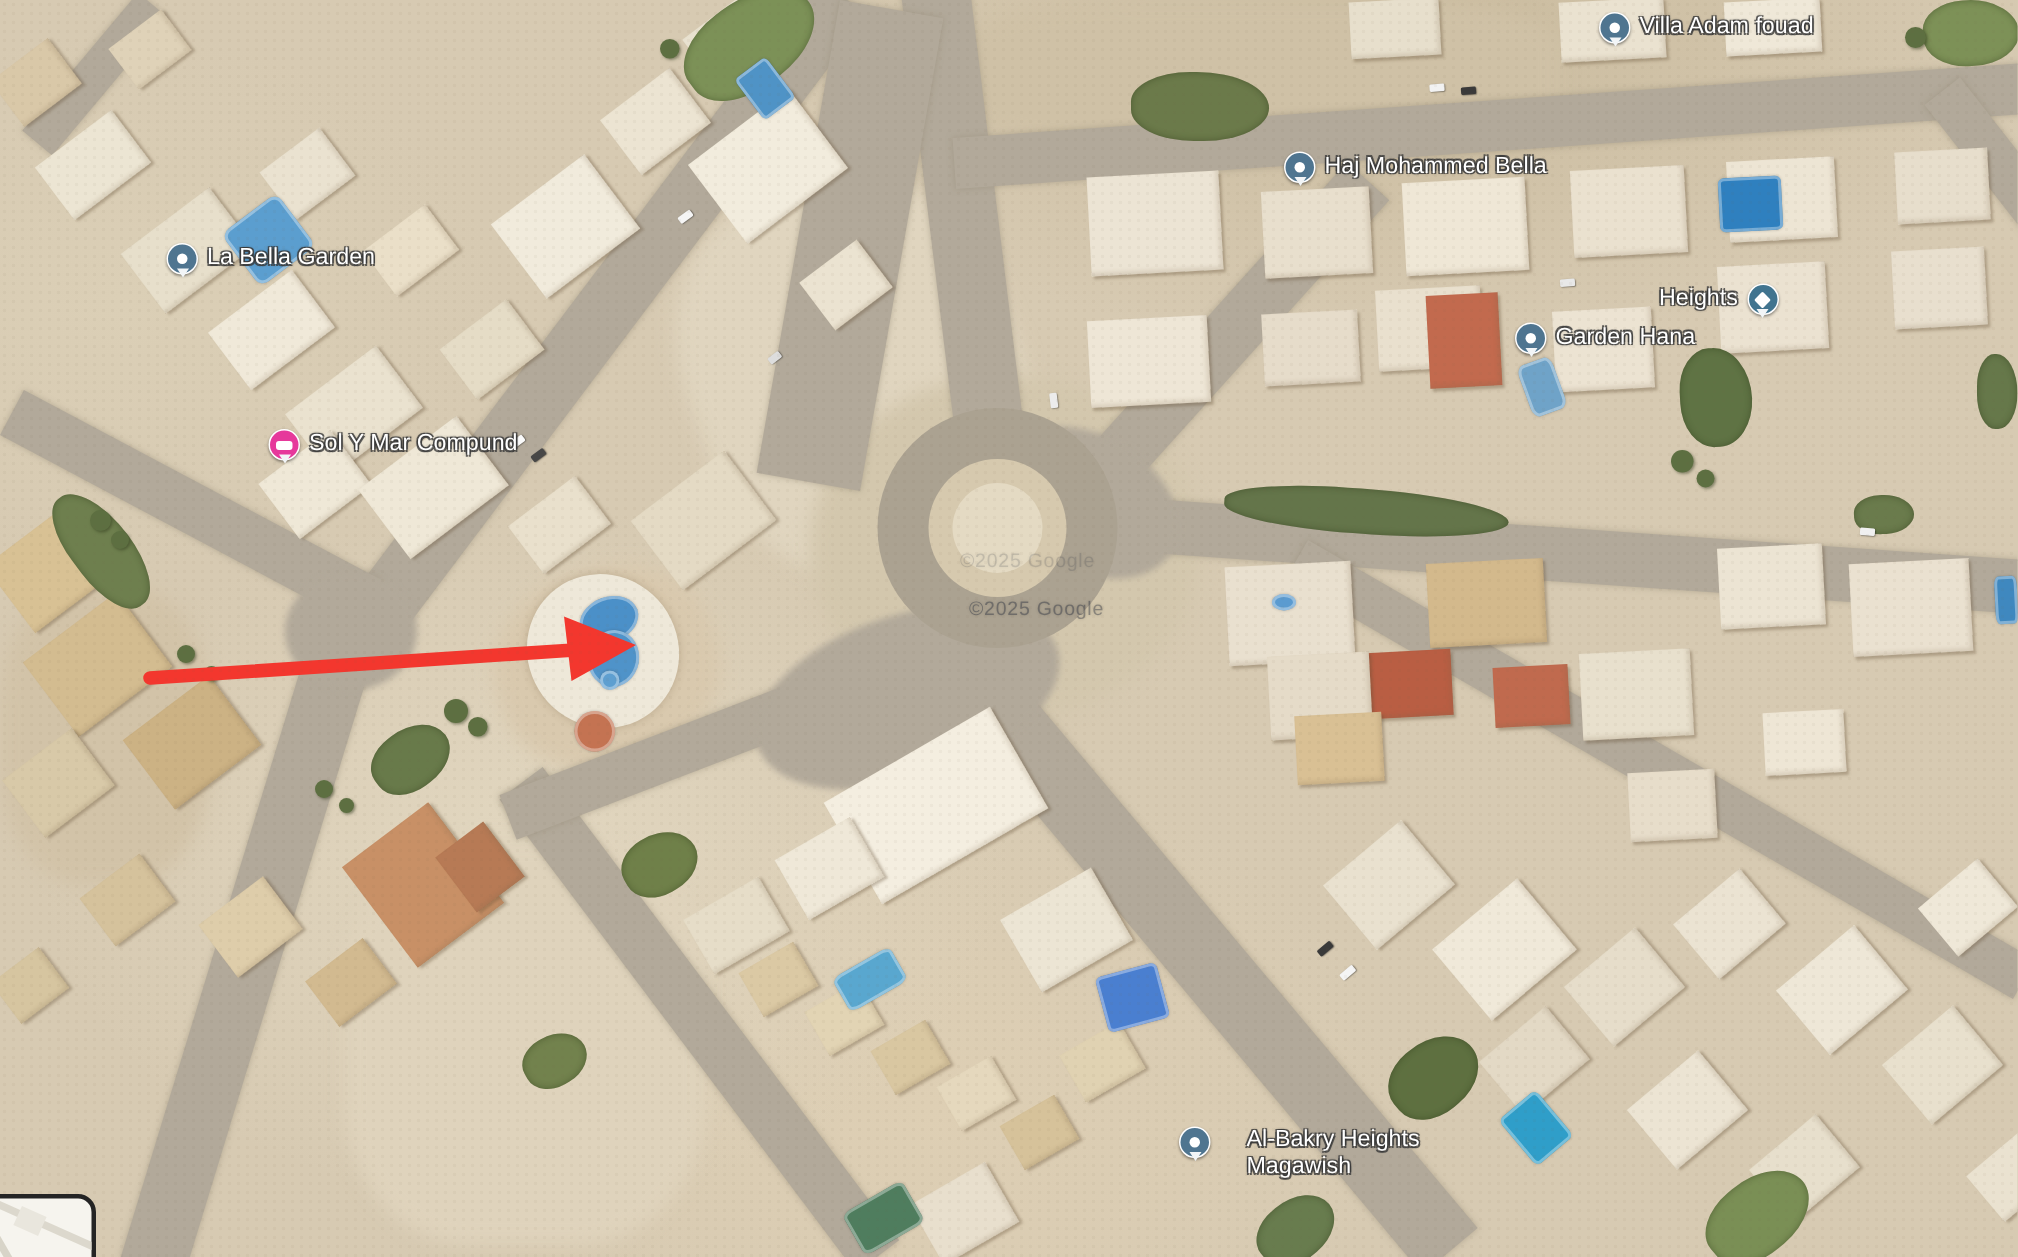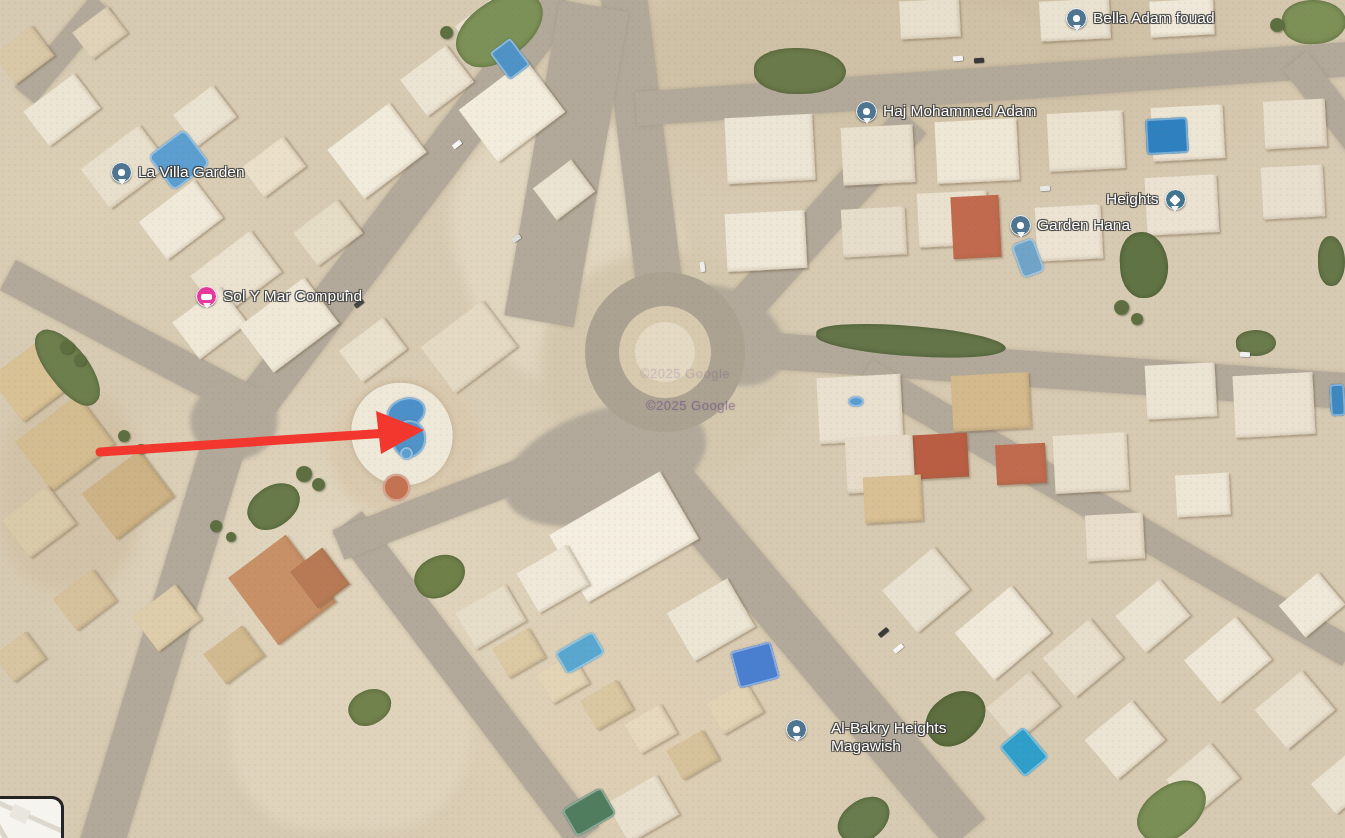--- a/index.html
+++ b/index.html
@@ -23,21 +23,21 @@
   .junction{z-index:2;filter:blur(2px);}
   .rb{z-index:3;border-radius:50%;}
   .bld{z-index:5;box-shadow:1.5px 2px 2px rgba(96,78,52,.35), inset -2px -2px 3px rgba(120,100,70,.18);}
   .deck{z-index:5;box-shadow:0 0 6px rgba(120,100,70,.3);}
   .green{z-index:6;border-radius:45% 55% 50% 48%;box-shadow:inset 0 0 5px rgba(40,50,20,.45);}
   .pool{z-index:7;box-shadow:inset 0 0 0 2px rgba(255,255,255,.35), 0 0 2px rgba(60,60,60,.3);}
   .tree{z-index:8;border-radius:50%;box-shadow:1px 1px 2px rgba(50,60,30,.5);}
   .car{z-index:8;border-radius:1px;box-shadow:0.5px 0.5px 1px rgba(0,0,0,.45);}
   #arrow-svg{position:absolute;inset:0;z-index:20;pointer-events:none;}
   .wm{position:absolute;z-index:15;font-size:13px;letter-spacing:.5px;
-      color:#4c1d95;text-shadow:0 0 2px rgba(70,64,50,.7);pointer-events:none;}
+      color:#0f172a;text-shadow:0 0 2px rgba(70,64,50,.7);pointer-events:none;}
   
   #labels{position:absolute;inset:0;z-index:30;}
   .label{position:absolute;display:flex;align-items:center;gap:6px;cursor:pointer;}
   .label--top{align-items:flex-start;}
   .label--rev{flex-direction:row-reverse;}
   .ltext{color:#fff;font-size:15.5px;line-height:1.18;font-weight:500;white-space:pre-line;
      text-shadow:0 0 2px rgba(40,40,40,.95),
        -1px -1px 0 rgba(62,62,62,.8), 1px -1px 0 rgba(62,62,62,.8),
        -1px 1px 0 rgba(62,62,62,.8), 1px 1px 0 rgba(62,62,62,.8);}
   .pin{position:relative;flex:none;width:21px;height:21px;border-radius:50%;
@@ -221,53 +221,53 @@
   <svg id="arrow-svg" width="1345" height="838">
     <line id="arrow-line" stroke-linecap="round" x1="100" y1="452" x2="388" y2="433" stroke="#f3372e" stroke-width="9"></line>
     <polygon id="arrow-head" points="424,430 376,411 381,454" fill="#f3372e"></polygon>
   </svg>
 
   <div id="labels">
       <div class="label" style="left: 1066px; top: 8px;">
         <span class="pin" style="background: rgb(79, 117, 144);">
           <span class="pin-dot"></span>
         </span>
-        <span class="ltext">Bella Adam fouad</span>
+        <span class="ltext">Villa Adam fouad</span>
       </div>
       <div class="label" style="left: 856px; top: 101px;">
         <span class="pin" style="background: rgb(79, 117, 144);">
           <span class="pin-dot"></span>
         </span>
-        <span class="ltext">Haj Mohammed Adam</span>
+        <span class="ltext">Haj Mohammed Bella</span>
       </div>
       <div class="label" style="left: 111px; top: 162px;">
         <span class="pin" style="background: rgb(79, 117, 144);">
           <span class="pin-dot"></span>
         </span>
-        <span class="ltext">La Villa Garden</span>
+        <span class="ltext">La Bella Garden</span>
       </div>
       <div class="label label--rev" style="left: 1106px; top: 189px;">
         <span class="pin" style="background: rgb(65, 116, 143);">
           <span class="pin-mask"></span>
         </span>
         <span class="ltext">Heights</span>
       </div>
       <div class="label" style="left: 1010px; top: 215px;">
         <span class="pin" style="background: rgb(79, 117, 144);">
           <span class="pin-dot"></span>
         </span>
         <span class="ltext">Garden Hana</span>
       </div>
-      <div class="label" style="left: 196px; top: 286px;">
+      <div class="label" style="left: 179px; top: 286px;">
         <span class="pin" style="background: rgb(230, 57, 155);">
           <span class="pin-bed"></span>
         </span>
         <span class="ltext">Sol Y Mar Compund</span>
       </div>
-      <div class="label label--top" style="left: 786px; top: 719px; gap: 24px;">
+      <div class="label label--top" style="left: 786px; top: 751px; gap: 24px;">
         <span class="pin" style="background: rgb(79, 117, 144);">
           <span class="pin-dot"></span>
         </span>
         <span class="ltext">Al-Bakry Heights
 Magawish</span>
       </div>
     </div>
 
   <div id="minimap" style="left: -12px; top: 796px; width: 70px; height: 54px;">
     <div class="mm-road1"></div>

